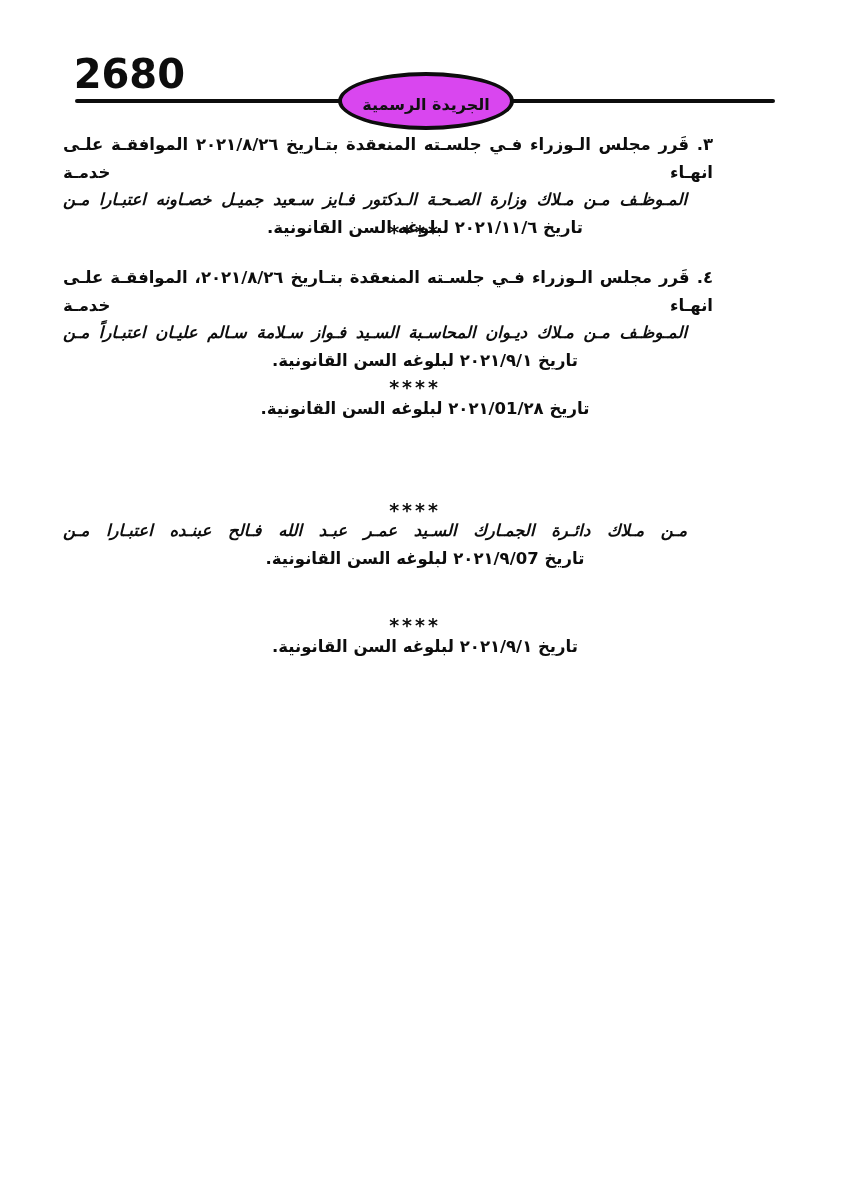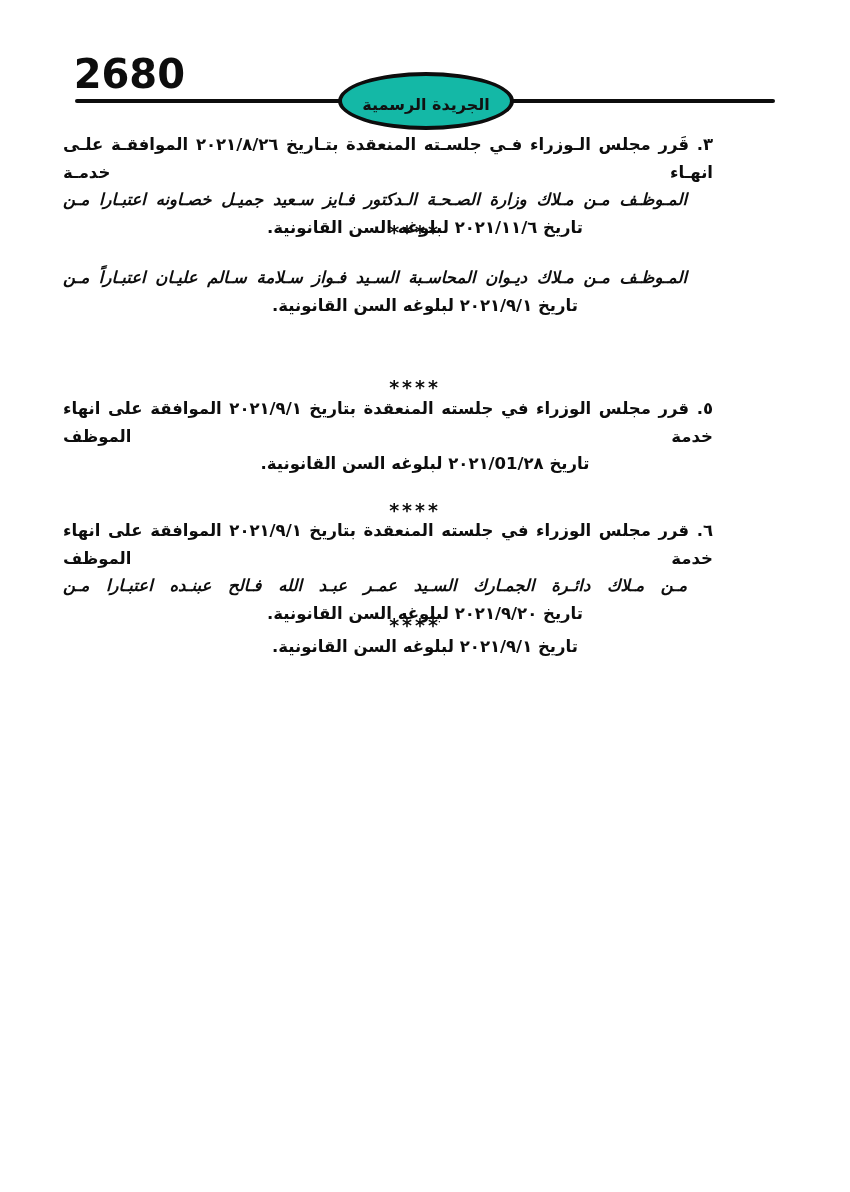--- a/index.html
+++ b/index.html
@@ -15,21 +15,21 @@
     position:absolute;top:52px;left:90px;width:95px;height:46px;
     font-size:40px;font-weight:bold;line-height:44px;text-align:center;
     direction:rtl;color:#0d0d0d;
   }
   .header-rule{
     position:absolute;top:99px;left:75px;width:700px;height:4px;
     background:#0d0d0d;border-radius:2px;
   }
   .gazette-ellipse{
     position:absolute;top:72px;left:338px;width:168px;height:50px;
-    background:#14b8a6;border:4px solid #0d0d0d;border-radius:50%;
+    background:#d946ef;border:4px solid #0d0d0d;border-radius:50%;
     display:flex;align-items:center;justify-content:center;z-index:2;
   }
   .gazette-ellipse .ellipse-label{
     direction:rtl;font-size:16px;font-weight:bold;padding-top:6px;white-space:nowrap;
   }
 
   
   .item{
     position:absolute;left:63px;width:650px;direction:rtl;
     font-size:16.5px;font-weight:bold;line-height:27.5px;color:#0d0d0d;
@@ -61,43 +61,39 @@
       <span class="marker">٣.</span>
       <span>قَرر مجلس الـوزراء فـي جلسـته المنعقدة بتـاريخ ٢٠٢١/٨/٢٦ الموافقـة علـى انهـاء خدمـة</span>
     </div>
     <div class="l2">المـوظـف مـن مـلاك وزارة الصـحـة الـدكتور فـايز سـعيد جميـل خصـاونه اعتبـارا مـن</div>
     <div class="l3">تاريخ ٢٠٢١/١١/٦ لبلوغه السن القانونية.</div>
   </div>
 
   <div class="sep" style="top:221px">****</div>
 
   <div class="item" style="top:264px">
+    <div class="l1">
+      <span class="marker">٤.</span>
+      <span>قَرر مجلس الـوزراء فـي جلسـته المنعقدة بتـاريخ ٢٠٢١/٨/٢٦، الموافقـة علـى انهـاء خدمـة</span>
+    </div>
     <div class="l2">المـوظـف مـن مـلاك ديـوان المحاسـبة السـيد فـواز سـلامة سـالم عليـان اعتبـاراً مـن</div>
     <div class="l3">تاريخ ٢٠٢١/٩/١ لبلوغه السن القانونية.</div>
   </div>
 
   <div class="sep" style="top:376px">****</div>
 
   <div class="item" style="top:395px">
-    <div class="l1">
-      <span class="marker">٥.</span>
-      <span>قرر مجلس الوزراء في جلسته المنعقدة بتاريخ ٢٠٢١/٩/١ الموافقة على انهاء خدمة الموظف</span>
-    </div>
     <div class="l3">تاريخ ٢٠٢١/01/٢٨ لبلوغه السن القانونية.</div>
   </div>
 
   <div class="sep" style="top:499px">****</div>
 
   <div class="item" style="top:517px">
-    <div class="l1">
-      <span class="marker">٦.</span>
-      <span>قرر مجلس الوزراء في جلسته المنعقدة بتاريخ ٢٠٢١/٩/١ الموافقة على انهاء خدمة الموظف</span>
-    </div>
     <div class="l2">مـن مـلاك دائـرة الجمـارك السـيد عمـر عبـد الله فـالح عبنـده اعتبـارا مـن</div>
-    <div class="l3">تاريخ ٢٠٢١/٩/٢٠ لبلوغه السن القانونية.</div>
+    <div class="l3">تاريخ ٢٠٢١/٩/07 لبلوغه السن القانونية.</div>
   </div>
 
   <div class="sep" style="top:614px">****</div>
 
   <div class="item" style="top:633px">
     <div class="l3">تاريخ ٢٠٢١/٩/١ لبلوغه السن القانونية.</div>
   </div>
 
 </div>
 

